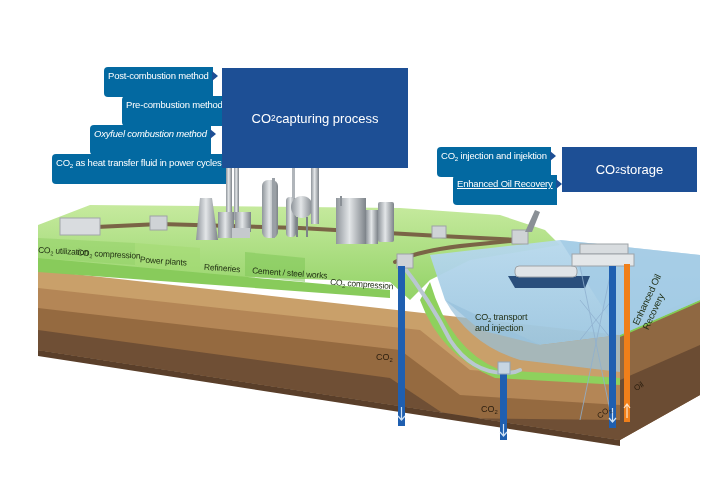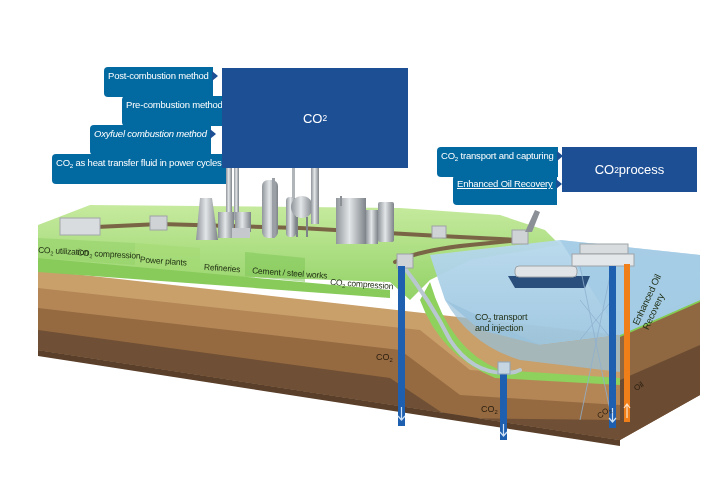--- a/index.html
+++ b/index.html
@@ -122,29 +122,30 @@
 </svg>
 
 <div class="callout" style="left:104px;top:67px;"><span>Post-combustion method</span></div>
 <div class="callout" style="left:122px;top:96px;"><span>Pre-combustion method</span></div>
 <div class="callout" style="left:90px;top:125px;font-style:italic;"><span>Oxyfuel combustion method</span></div>
 <div class="callout" style="left:52px;top:154px;"><span>CO</span><sub>2</sub><span> as heat transfer fluid in power cycles</span></div>
 
 <div class="bigbox" style="left:222px;top:68px;width:186px;height:100px;">
   <span>CO</span>
     <sub>2</sub>
+    <span> capturing process</span>
 </div>
 
-<div class="callout" style="left:437px;top:147px;"><span>CO</span><sub>2</sub><span> transport and capturing</span></div>
+<div class="callout" style="left:437px;top:147px;"><span>CO</span><sub>2</sub><span> injection and injektion</span></div>
 <div class="callout" style="left:453px;top:175px;text-decoration:underline;"><span>Enhanced Oil Recovery</span></div>
 
 <div class="bigbox" style="left:562px;top:147px;width:135px;height:45px;">
   <span>CO</span>
     <sub>2</sub>
-    <span> process</span>
+    <span> storage</span>
 </div>
 
 <div class="ground-label" style="left:38px;top:246px;transform:rotate(3deg);"><span>CO</span><sub>2</sub><span> utilization</span></div>
 <div class="ground-label" style="left:77px;top:249px;transform:rotate(3deg);"><span>CO</span><sub>2</sub><span> compression</span></div>
 <div class="ground-label" style="left:140px;top:256px;transform:rotate(4deg);"><span>Power plants</span></div>
 <div class="ground-label" style="left:204px;top:263px;transform:rotate(4deg);"><span>Refineries</span></div>
 <div class="ground-label" style="left:252px;top:268px;transform:rotate(4deg);"><span>Cement / steel works</span></div>
 <div class="ground-label" style="left:330px;top:279px;transform:rotate(4deg);"><span>CO</span><sub>2</sub><span> compression</span></div>
 
 <div class="ground-label" style="left:475px;top:312px;font-size:9px;">

